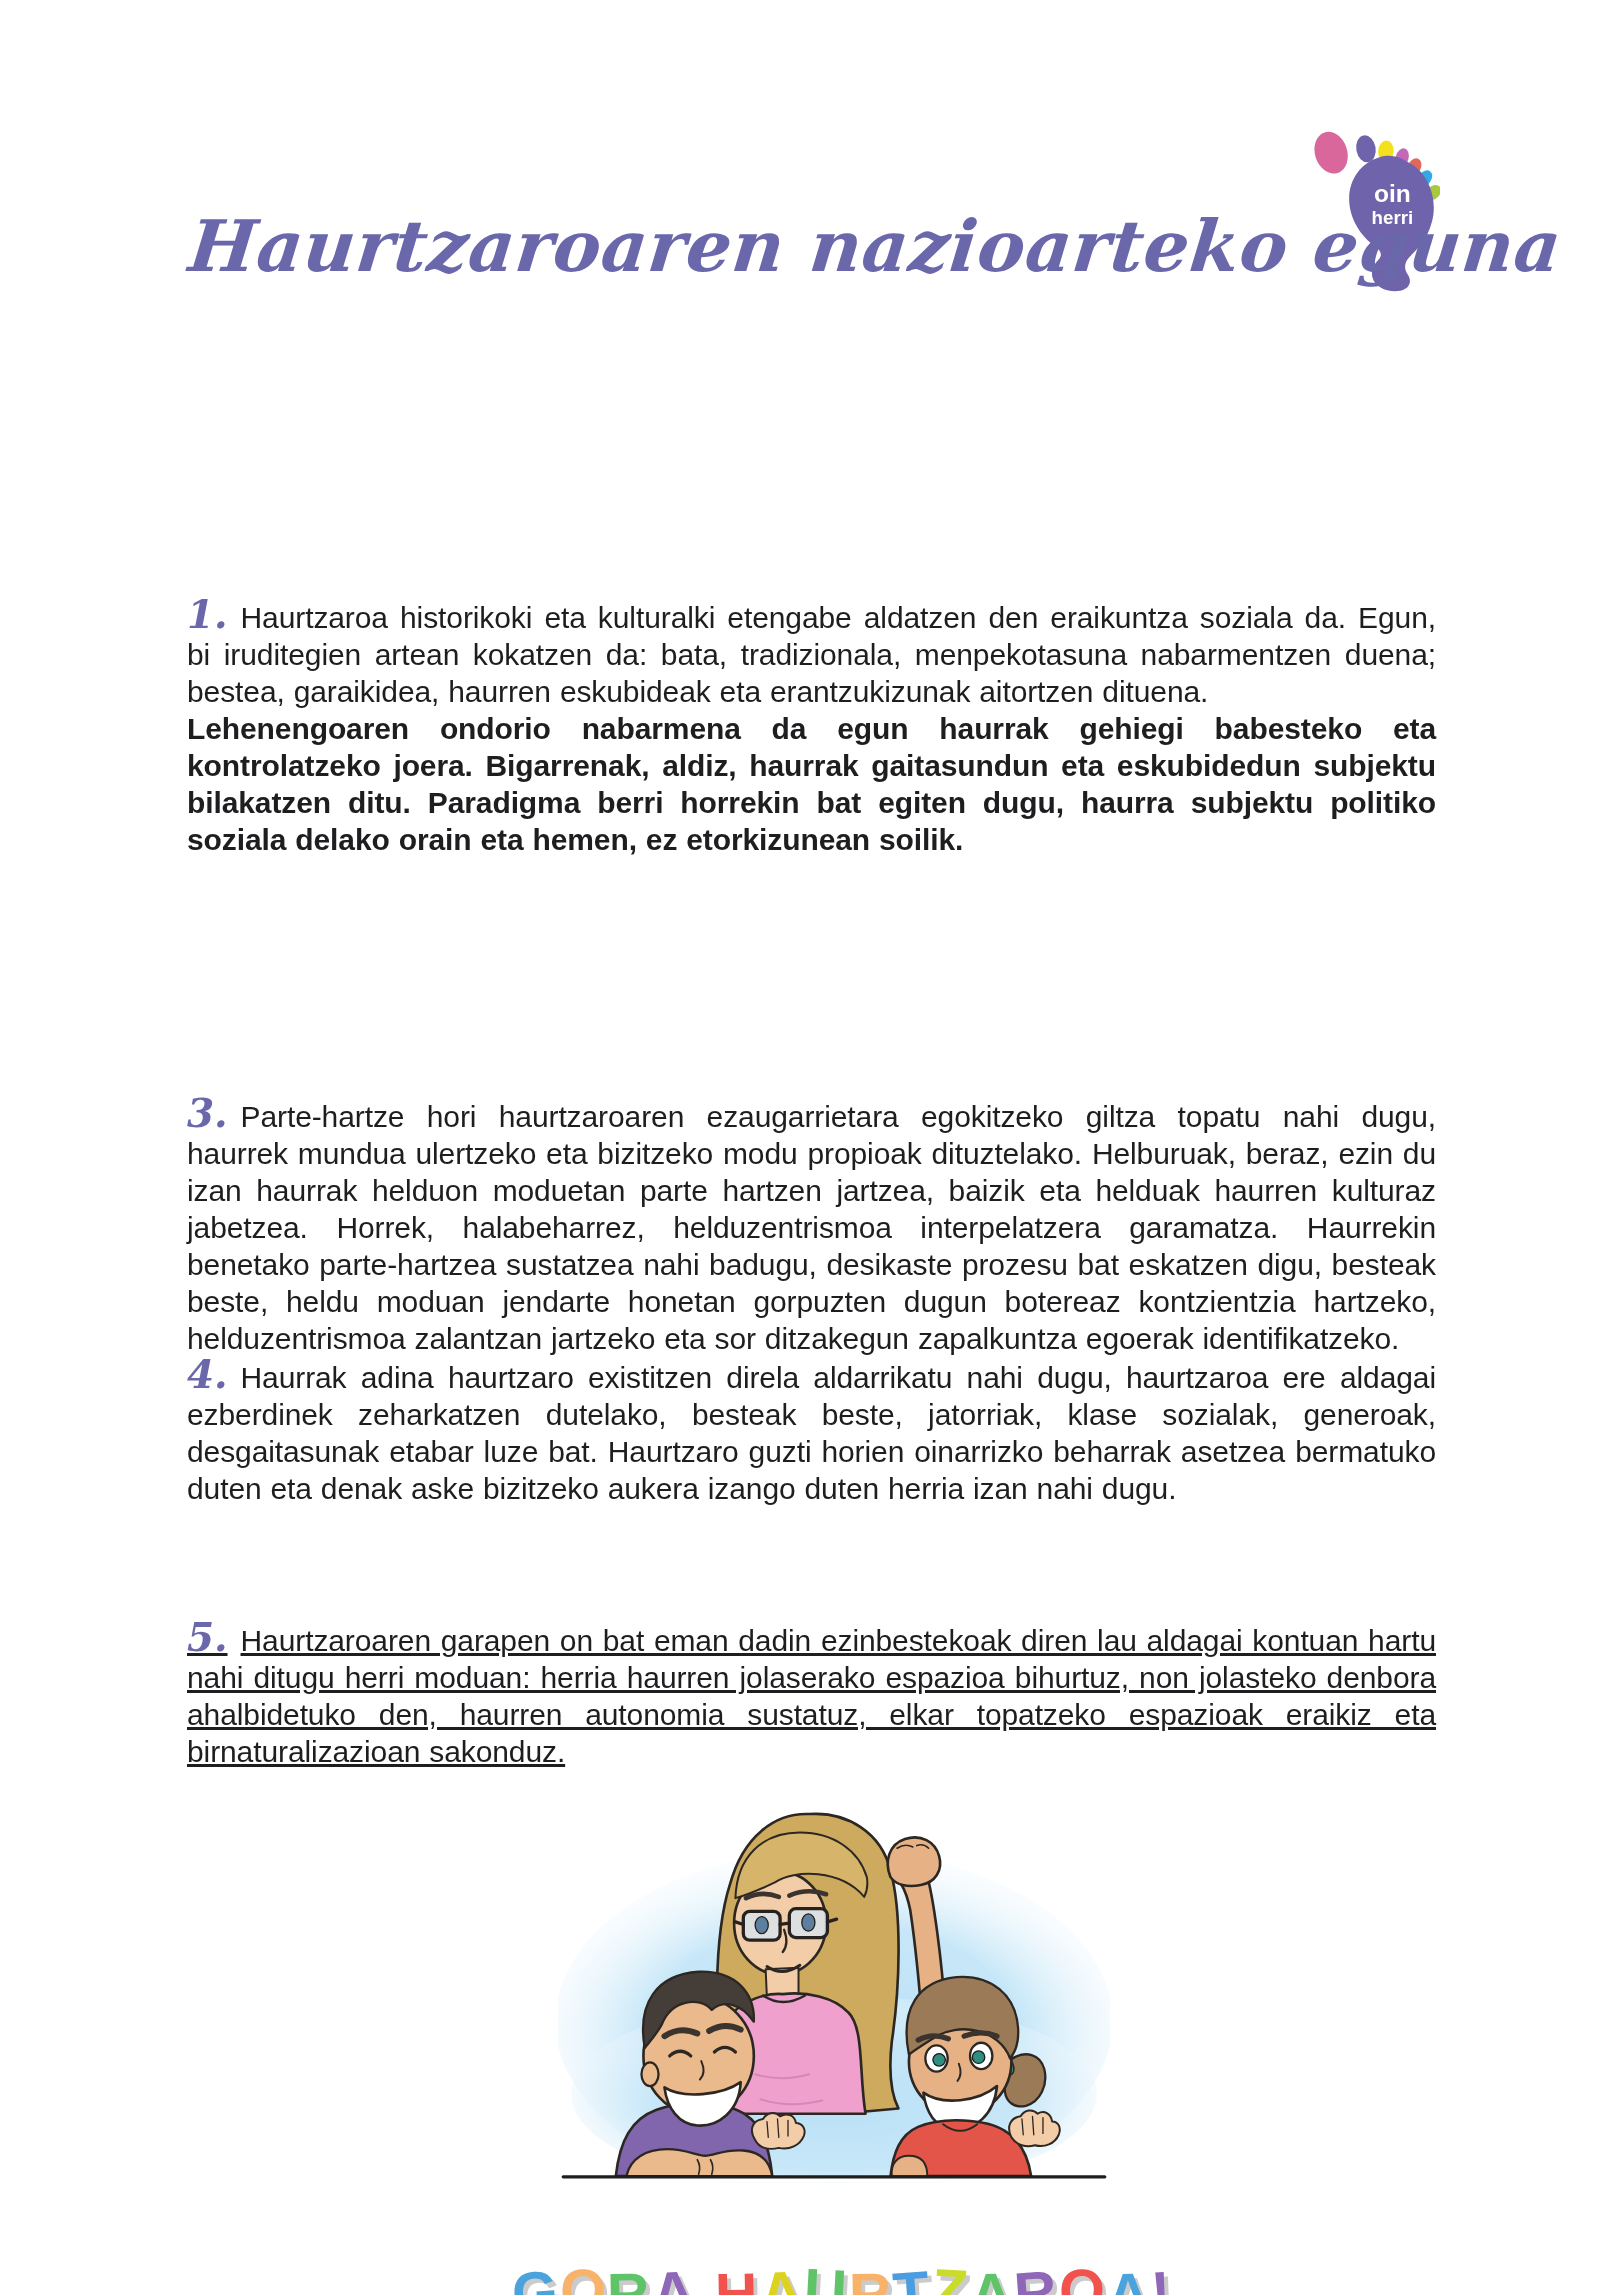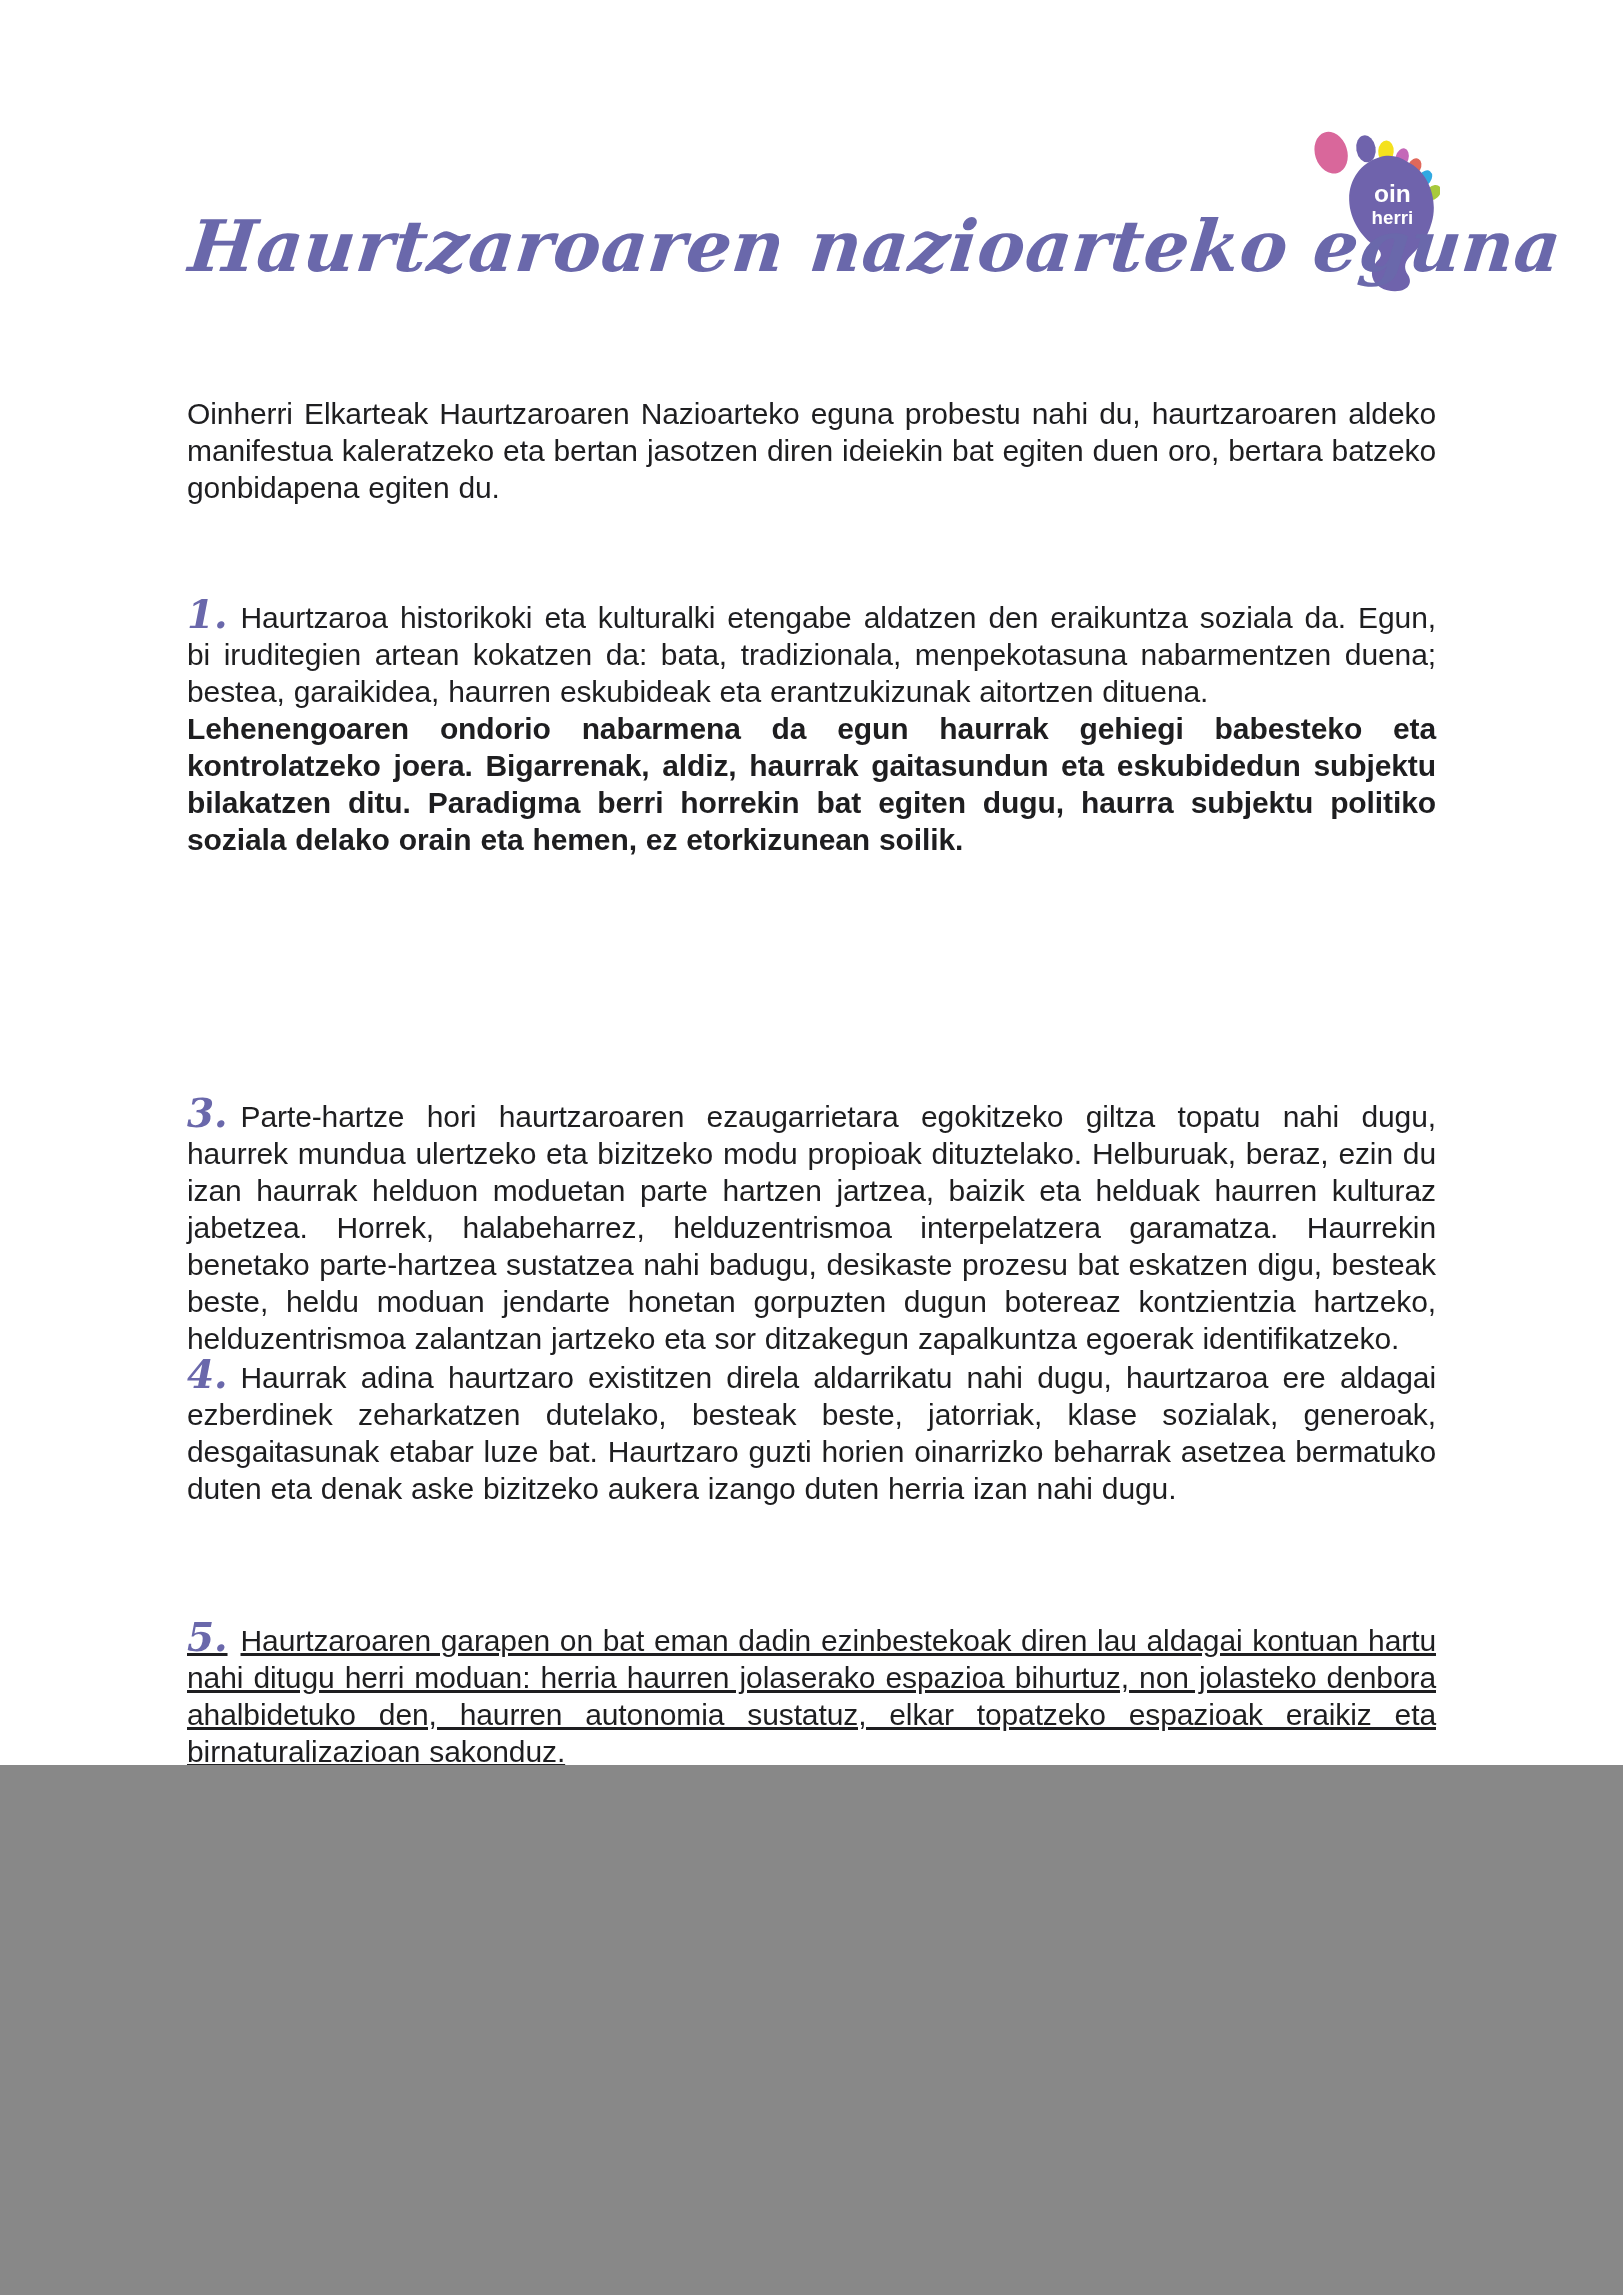--- a/index.html
+++ b/index.html
@@ -1,19 +1,19 @@
 <!DOCTYPE html>
 <html style="--accent: #6a68ab; --text: #1e1e20;font-size:10.5px"><head>
 <meta charset="utf-8">
 <style>
   :root { --accent:#6a68ab; --text:#1e1e20; }
   * { margin:0; padding:0; box-sizing:border-box; }
   html,body { background:#888; }
   .page {
-    position:relative; width:1623px; height:1765px;
+    position:relative; width:1623px; height:2295px;
     background:#ffffff; overflow:hidden; margin:0 auto;
     font-family:"Liberation Sans", sans-serif; color:var(--text);
   }
   .logo { position:absolute; left:1310px; top:123px; width:130px; height:171px; }
   .logo text { font-family:"Liberation Sans", sans-serif; font-weight:bold; }
   .title {
     position:absolute; left:185px; top:202px; width:1256px;
     font-family:"DejaVu Serif", serif; font-style:italic; font-weight:bold;
     font-size:71px; line-height:1.25; color:var(--accent);
     transform:skewX(-6deg); transform-origin:left bottom; letter-spacing:0.7px;
@@ -63,21 +63,20 @@
       <ellipse class="toe" cx="177" cy="86" rx="10" ry="14" transform="rotate(38 177 86)" fill="#31a9e2"></ellipse>
       <ellipse class="toe" cx="190" cy="108" rx="10" ry="14" transform="rotate(48 190 108)" fill="#a8c93c"></ellipse>
       <path d="M 150,60 C 184,76 198,120 188,154 C 181,182 163,198 153,208 C 146,216 144,225 151,235 C 158,246 153,257 139,260 C 120,263 100,255 96,239 C 93,228 99,218 106,211 C 112,204 109,198 100,191 C 79,176 61,150 60,120 C 59,89 77,62 107,53 C 123,48 138,52 150,60 Z" fill="#6f63ac"></path>
       <text x="127" y="122" text-anchor="middle" font-size="38" fill="#ffffff">oin</text>
       <text x="127" y="156" text-anchor="middle" font-size="29" fill="#ffffff">herri</text>
     </g>
   </svg>
 
   <h1 class="title" style="color: rgb(106, 104, 171);">Haurtzaroaren nazioarteko eguna</h1>
 
-  <p class="para intro">Oinherri Elkarteak Haurtzaroaren Nazioarteko eguna probestu nahi du, haurtzaroaren aldeko manifestua kaleratzeko eta bertan jasotzen diren ideiekin bat egiten duen oro, bertara batzeko gonbidapena egiten du.</p>
 
   <div class="para item1">
     <span class="num" style="color: rgb(106, 104, 171);">1.</span><span>Haurtzaroa historikoki eta kulturalki etengabe aldatzen den eraikuntza soziala da. Egun, bi iruditegien artean kokatzen da: bata, tradizionala, menpekotasuna nabarmentzen duena; bestea, garaikidea, haurren eskubideak eta erantzukizunak aitortzen dituena.</span>
     <span class="cont">Lehenengoaren ondorio nabarmena da egun haurrak gehiegi babesteko eta kontrolatzeko joera. Bigarrenak, aldiz, haurrak gaitasundun eta eskubidedun subjektu bilakatzen ditu. Paradigma berri horrekin bat egiten dugu, haurra subjektu politiko soziala delako orain eta hemen, ez etorkizunean soilik.</span>
   </div>
 
 
   <div class="para item3">
     <span class="num" style="color: rgb(106, 104, 171);">3.</span><span>Parte-hartze hori haurtzaroaren ezaugarrietara egokitzeko giltza topatu nahi dugu, haurrek mundua ulertzeko eta bizitzeko modu propioak dituztelako. Helburuak, beraz, ezin du izan haurrak helduon moduetan parte hartzen jartzea, baizik eta helduak haurren kulturaz jabetzea. Horrek, halabeharrez, helduzentrismoa interpelatzera garamatza. Haurrekin benetako parte-hartzea sustatzea nahi badugu, desikaste prozesu bat eskatzen digu, besteak beste, heldu moduan jendarte honetan gorpuzten dugun botereaz kontzientzia hartzeko, helduzentrismoa zalantzan jartzeko eta sor ditzakegun zapalkuntza egoerak identifikatzeko.</span>
   </div>

